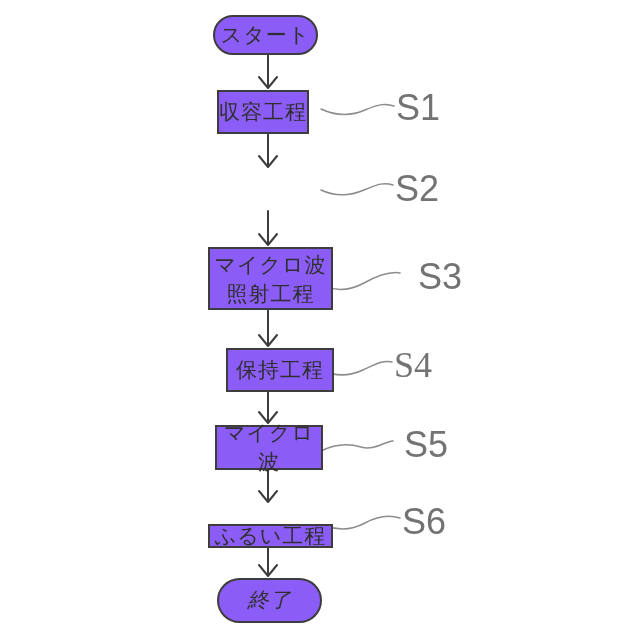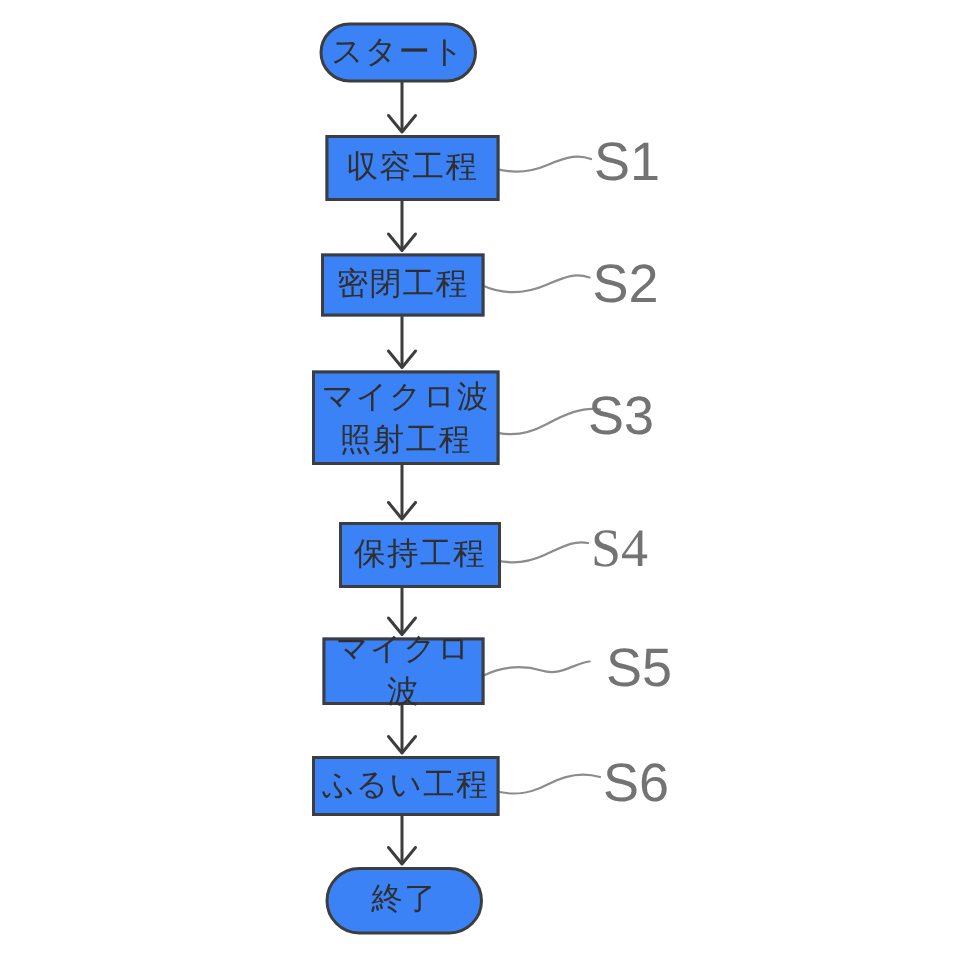--- a/index.html
+++ b/index.html
@@ -19,53 +19,53 @@
     position: absolute;
     left: 0;
     top: 0;
     width: 640px;
     height: 640px;
   }
   .node {
     position: absolute;
     box-sizing: border-box;
     border: 2px solid #3d3d3d;
-    background: #3b82f6;
+    background: #8b5cf6;
     display: flex;
     align-items: center;
     justify-content: center;
     text-align: center;
     font-size: 21px;
     font-weight: 500;
     color: #2f2f2f;
     letter-spacing: 1px;
     line-height: 1.35;
     white-space: pre-line;
   }
   .terminal {
     border-radius: 999px;
   }
   .node-start  { left: 213px; top: 15px;  width: 105px; height: 40px; }
-  .node-step1  { left: 217px; top: 90px;  width: 116px; height: 44px; }
+  .node-step1  { left: 217px; top: 90px;  width: 92px; height: 44px; font-family: Liberation Serif, serif; }
   .node-step2  { left: 214px; top: 169px; width: 109px; height: 42px; }
   .node-step3  { left: 208px; top: 247px; width: 125px; height: 63px; align-items: flex-end; }
   .node-step4  { left: 215px; top: 348px; width: 108px; height: 44px; margin-left: 11px; }
   .node-step5  { left: 215px; top: 425px; width: 108px; height: 45px; }
-  .node-step6  { left: 208px; top: 504px; width: 125px; height: 40px; }
-  .node-end    { left: 217px; top: 578px; width: 105px; height: 45px; }
+  .node-step6  { left: 208px; top: 524px; width: 125px; height: 24px; }
+  .node-end    { left: 217px; top: 578px; width: 105px; height: 45px; font-style: italic; }
   .step-label {
     position: absolute;
     font-size: 36px;
     line-height: 1;
     color: #737373;
     letter-spacing: 0px;
   }
   .step-s1 { left: 396px; top: 90px;  }
   .step-s2 { left: 395px; top: 171px; }
-  .step-s3 { left: 392px; top: 259px; }
+  .step-s3 { left: 418px; top: 259px; }
   .step-s4 { left: 394px; top: 347px; font-family: Liberation Serif, serif; }
   .step-s5 { left: 404px; top: 427px; }
   .step-s6 { left: 402px; top: 504px; }
 </style>
 </head>
 <body>
 
 <div class="canvas">
 
   <svg class="connectors" viewBox="0 0 640 640" xmlns="http://www.w3.org/2000/svg">
@@ -112,23 +112,20 @@
   </svg>
 
   <div class="node terminal node-start">
     <span>スタート</span>
   </div>
 
   <div class="node node-step1">
     <span>収容工程</span>
   </div>
 
-  <div class="node node-step2">
-    <span>密閉工程</span>
-  </div>
 
   <div class="node node-step3">
     <span>マイクロ波
 照射工程</span>
   </div>
 
   <div class="node node-step4">
     <span>保持工程</span>
   </div>
 

